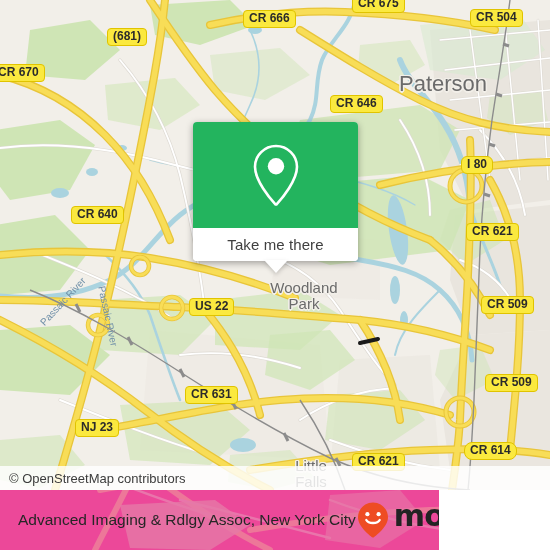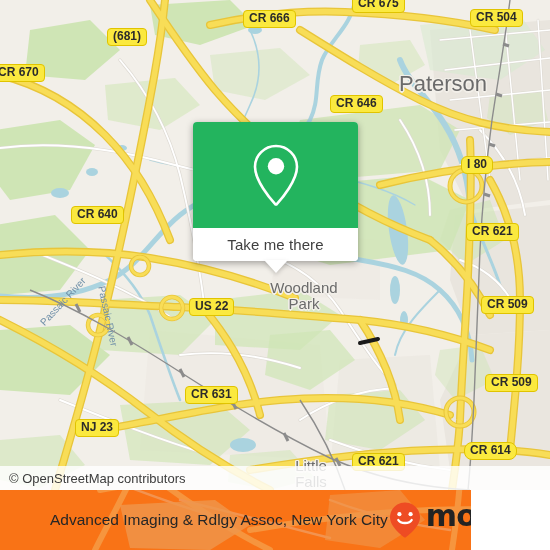--- a/index.html
+++ b/index.html
@@ -148,23 +148,22 @@
     box-sizing: border-box;
   }
 
   
   #footer {
     position: absolute;
     left: 0;
     top: 490px;
     width: 439px;
     height: 60px;
-    background: #f97316;
+    background: #ec4899;
     overflow: hidden;
-    padding-left: 32px;
   }
   #footer-watermark {
     position: absolute;
     left: 0;
     top: -430px;
     opacity: 0.30;
     pointer-events: none;
   }
   #footer-inner {
     position: relative;

